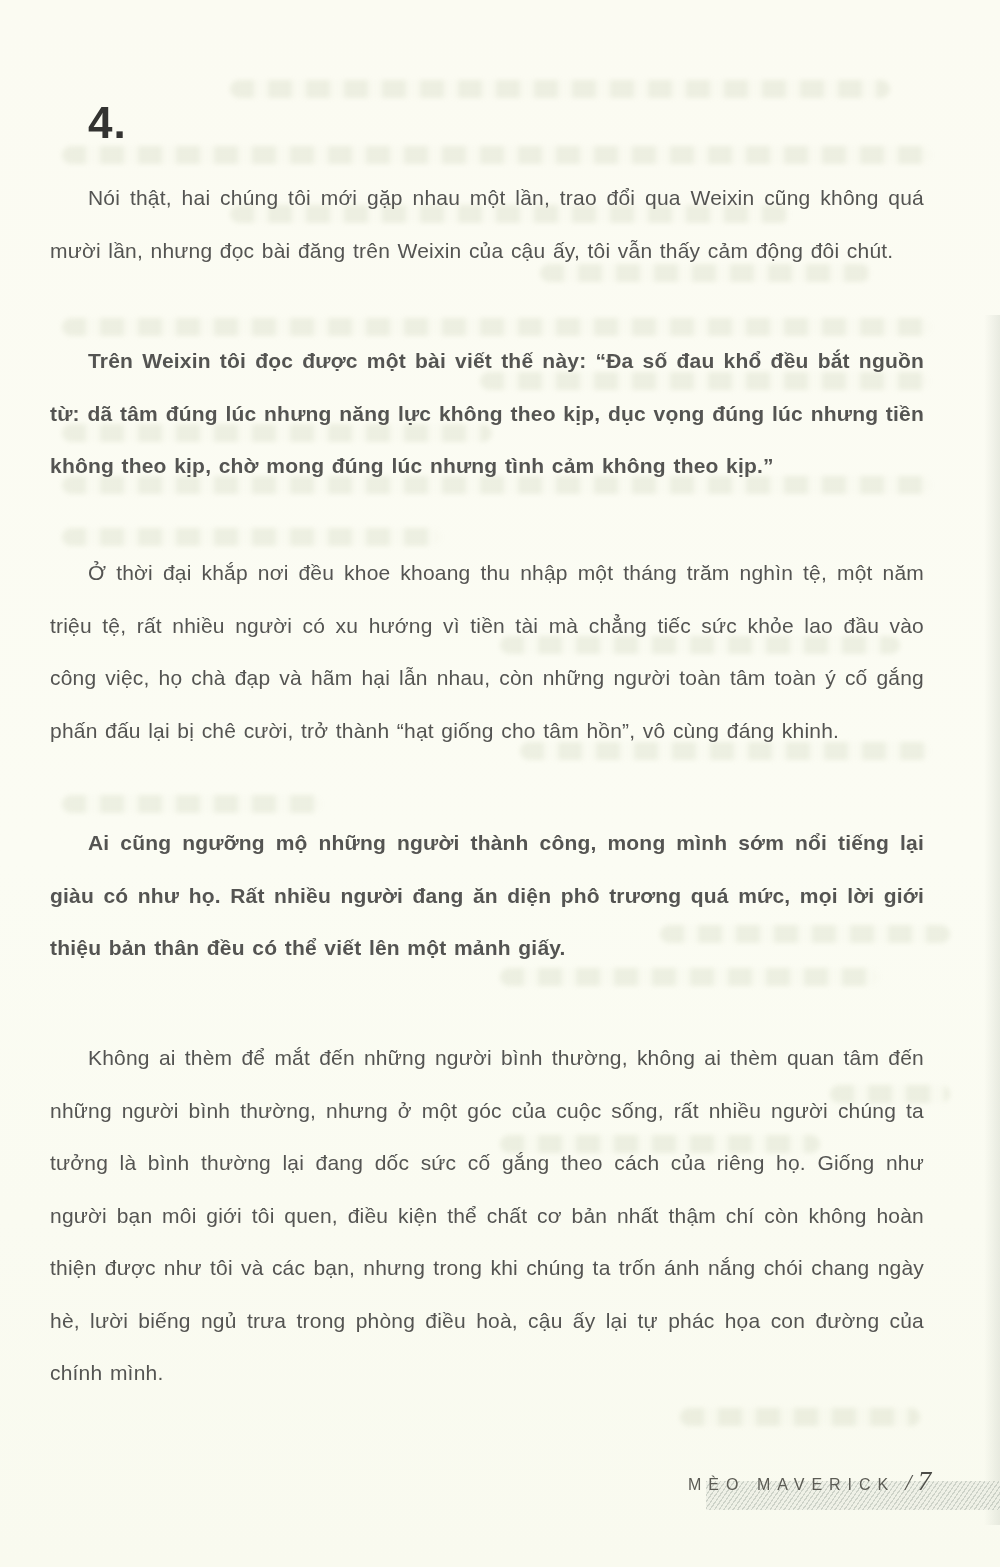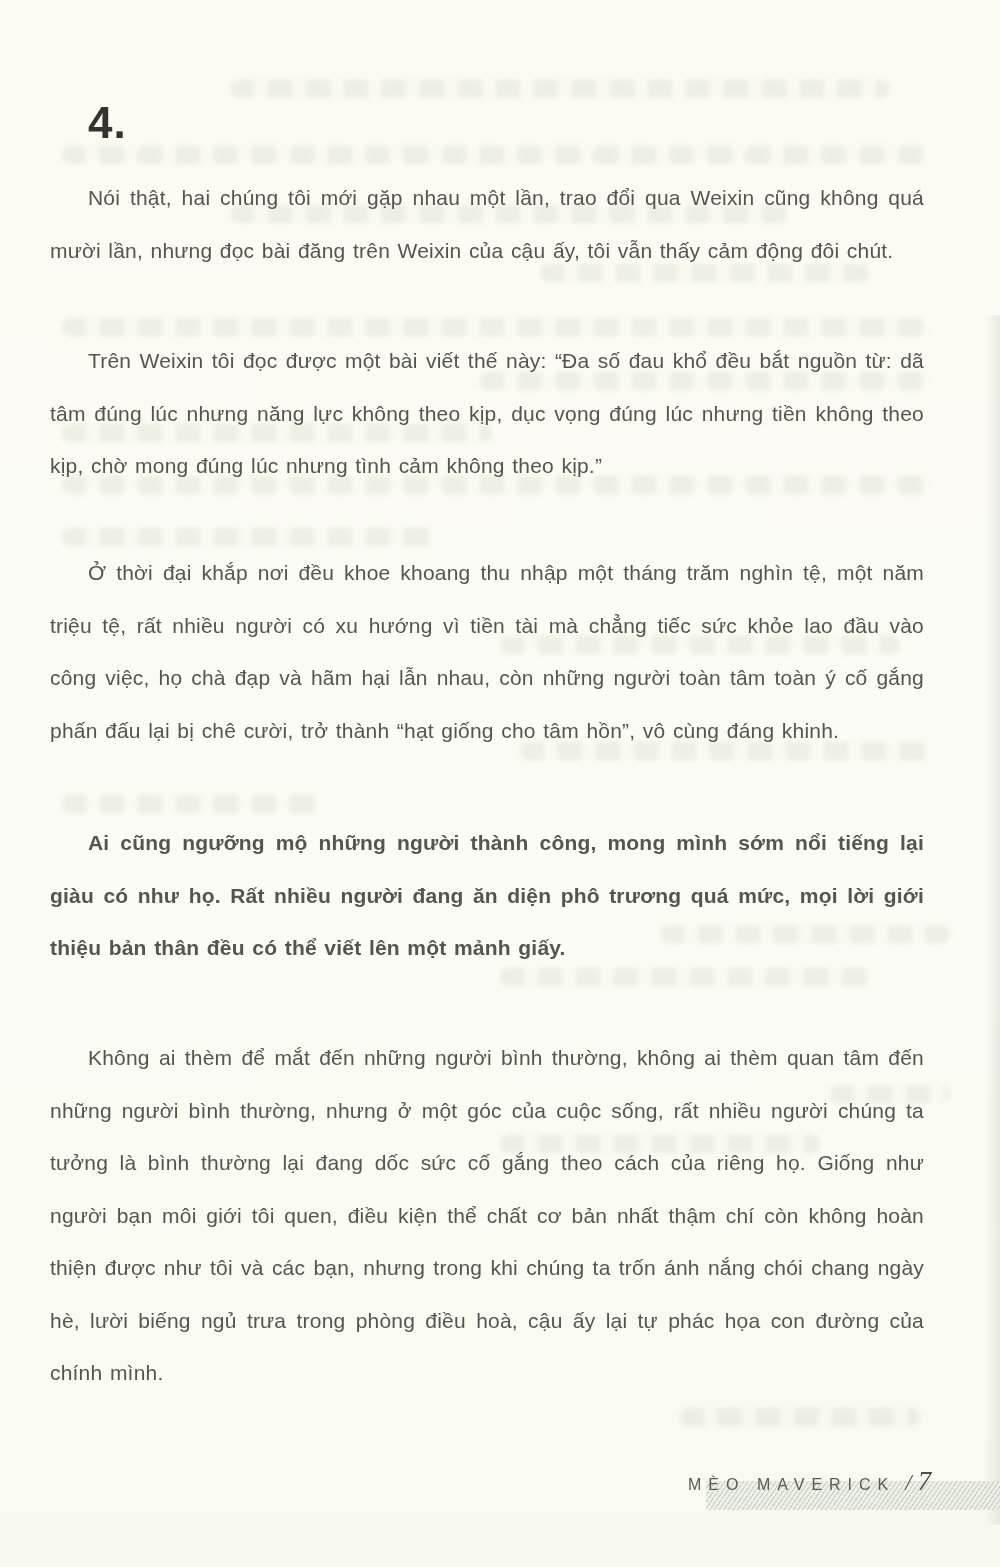--- a/index.html
+++ b/index.html
@@ -121,21 +121,21 @@
   <div class="bleed" style="top:1085px; left:830px; width:120px;"></div>
   <div class="bleed" style="top:1135px; left:500px; width:320px;"></div>
   <div class="bleed" style="top:1408px; left:680px; width:240px;"></div>
 
   <div class="edge-shade"></div>
 
   <div class="chapter-number">4.</div>
 
   <p class="para" style="top:172px;">Nói thật, hai chúng tôi mới gặp nhau một lần, trao đổi qua Weixin cũng không quá mười lần, nhưng đọc bài đăng trên Weixin của cậu ấy, tôi vẫn thấy cảm động đôi chút.</p>
 
-  <p class="para" style="top:335px;">Trên Weixin tôi đọc được một bài viết thế này: “Đa số đau khổ đều bắt nguồn từ: dã tâm đúng lúc nhưng năng lực không theo kịp, dục vọng đúng lúc nhưng tiền không theo kịp, chờ mong đúng lúc nhưng tình cảm không theo kịp.”</p>
+  <p class="para" style="top:335px;font-weight:bold;">Trên Weixin tôi đọc được một bài viết thế này: “Đa số đau khổ đều bắt nguồn từ: dã tâm đúng lúc nhưng năng lực không theo kịp, dục vọng đúng lúc nhưng tiền không theo kịp, chờ mong đúng lúc nhưng tình cảm không theo kịp.”</p>
 
   <p class="para" style="top:547px;">Ở thời đại khắp nơi đều khoe khoang thu nhập một tháng trăm nghìn tệ, một năm triệu tệ, rất nhiều người có xu hướng vì tiền tài mà chẳng tiếc sức khỏe lao đầu vào công việc, họ chà đạp và hãm hại lẫn nhau, còn những người toàn tâm toàn ý cố gắng phấn đấu lại bị chê cười, trở thành “hạt giống cho tâm hồn”, vô cùng đáng khinh.</p>
 
   <p class="para" style="top:817px;font-weight:bold;">Ai cũng ngưỡng mộ những người thành công, mong mình sớm nổi tiếng lại giàu có như họ. Rất nhiều người đang ăn diện phô trương quá mức, mọi lời giới thiệu bản thân đều có thể viết lên một mảnh giấy.</p>
 
   <p class="para" style="top:1032px;">Không ai thèm để mắt đến những người bình thường, không ai thèm quan tâm đến những người bình thường, nhưng ở một góc của cuộc sống, rất nhiều người chúng ta tưởng là bình thường lại đang dốc sức cố gắng theo cách của riêng họ. Giống như người bạn môi giới tôi quen, điều kiện thể chất cơ bản nhất thậm chí còn không hoàn thiện được như tôi và các bạn, nhưng trong khi chúng ta trốn ánh nắng chói chang ngày hè, lười biếng ngủ trưa trong phòng điều hoà, cậu ấy lại tự phác họa con đường của chính mình.</p>
 
   <div class="footer-band"></div>
   <div class="footer-text">
     <span class="footer-title">MÈO MAVERICK</span>

